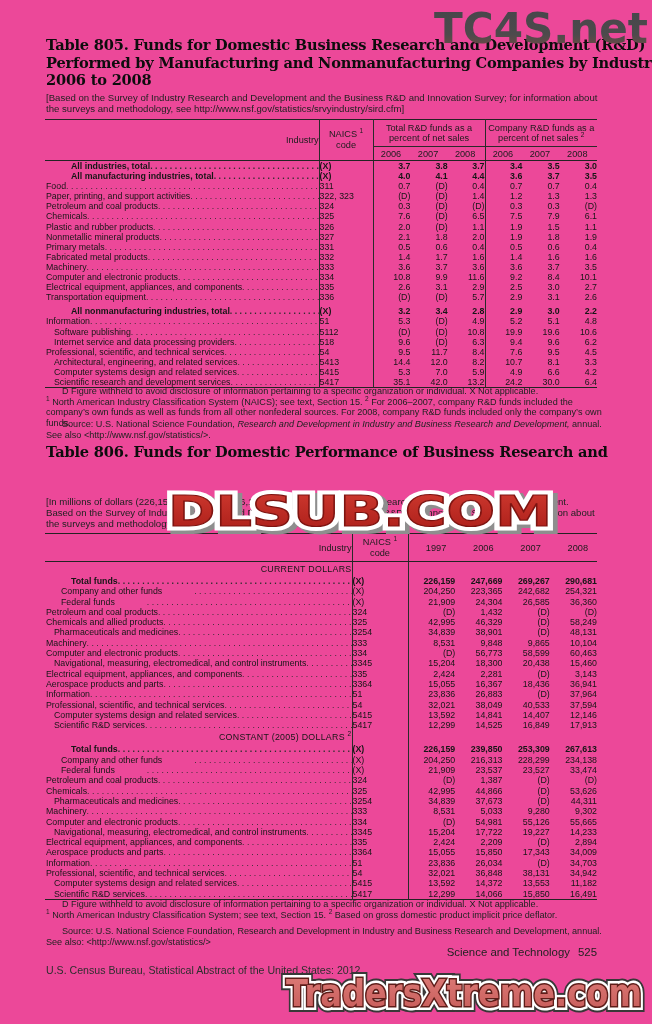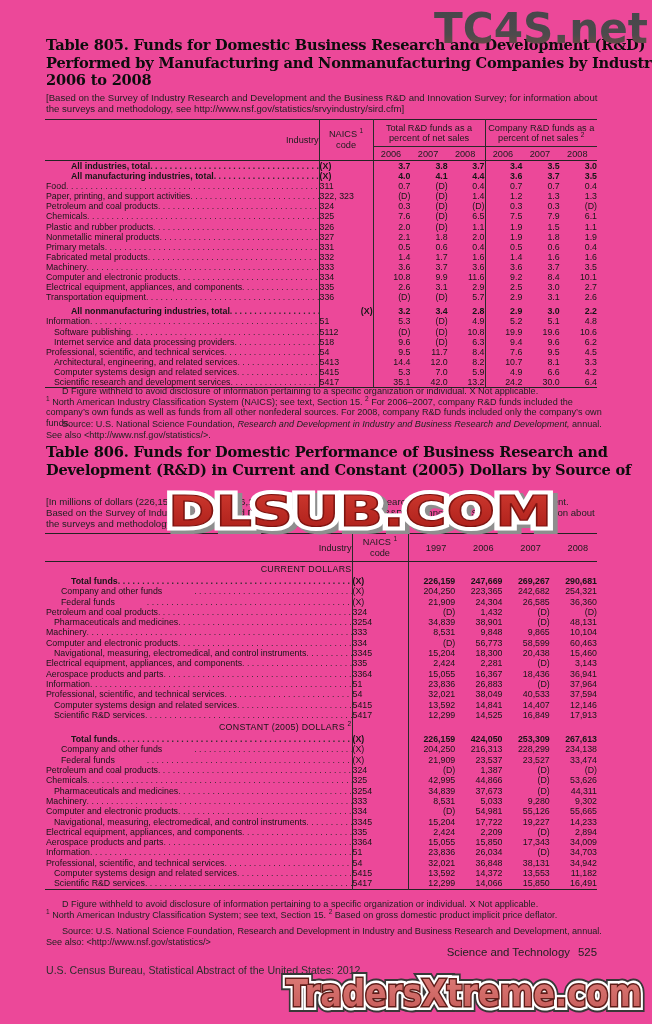--- a/index.html
+++ b/index.html
@@ -31,21 +31,21 @@
   .h-grp.g2 { border-left:1px solid #2a2a2a; }
   tr.yrs th { line-height:12px; height:13px; text-align:center; padding-right:2px; }
   tr.yrs th.gs { border-left:1px solid #2a2a2a; }
   .t805 thead tr.yrs th, .t805 thead th[rowspan] { border-bottom:1.1px solid #232323; }
   .t806 thead th { border-bottom:1.1px solid #232323; height:27px; }
   .t806 th.h-yr { text-align:right; padding-right:9px; }
 
   .tbl td { padding:0; vertical-align:baseline; }
   .t805 tbody td { line-height:10.1px; }
   .t806 tbody td { line-height:10.3px; }
-  tr.gap td { padding-top:4px;text-align:right; }
+  tr.gap td { padding-top:4px; }
   tr.b { font-weight:bold; }
   .ci .lab { display:flex; overflow:hidden; }
   .lt { white-space:nowrap; }
   .ind0 { padding-left:1px; } .ind1 { padding-left:9px; } .ind2 { padding-left:16px;gap:32px; } .ind3 { padding-left:26px; }
   .dots { flex:1; overflow:hidden; white-space:nowrap; color:#2e2e2e; }
   .dots::after { content:". . . . . . . . . . . . . . . . . . . . . . . . . . . . . . . . . . . . . . . . . . . . . . . . . . . . . . . . . . . . . . . . . . . . . . . . . . . . . . . . . . . . "; }
   .cn { padding-left:4px; border-left:1px solid #2a2a2a; border-right:1px solid #2a2a2a; white-space:nowrap; }
   .cv { text-align:right; padding-right:6px; white-space:nowrap; }
   .cv.gs { border-left:1px solid #2a2a2a; }
   tr.sect td { line-height:14px; }
@@ -451,21 +451,20 @@
   </table>
 
   <div class="fnotes" id="notes805">
     <p class="fi"><span>D Figure withheld to avoid disclosure of information pertaining to a specific organization or individual. X Not applicable.</span></p>
     <p><sup>1</sup><span> North American Industry Classification System (NAICS); see text, Section 15. </span><sup>2</sup><span> For 2006–2007, company R&amp;D funds included the company’s own funds as well as funds from all other nonfederal sources. For 2008, company R&amp;D funds included only the company’s own funds.</span></p>
   </div>
   <p class="src" id="source805"><span>Source: U.S. National Science Foundation, </span><i>Research and Development in Industry and Business Research and Development,</i><span> annual. See also &lt;http://www.nsf.gov/statistics/&gt;.</span></p>
 
   <div class="t-title" id="t806-title">
       <div class="tl">Table 806. Funds for Domestic Performance of Business Research and</div>
-      <div class="tl">Development (R&amp;D) in Current and Constant (2005) Dollars by Source of</div>
     </div>
   <div class="t-note" id="t806-note">[In millions of dollars (226,159 represents $226,159,000,000). Includes basic research, applied research, and development. Based on the Survey of Industry Research and Development and the Business R&amp;D and Innovation Survey; for information about the surveys and methodology, see http://www.nsf.gov/statistics/srvyindustry/sird.cfm]</div>
 
   <table class="tbl t806" id="t806">
     <colgroup>
       <col class="c-ind">
         <col class="c-n">
       <col class="c-v">
         <col class="c-v">
         <col class="c-v">
@@ -542,20 +541,33 @@
             </div>
           </td>
           <td class="cn">324</td>
           <td class="cv">(D)</td>
           <td class="cv">1,432</td>
           <td class="cv">(D)</td>
           <td class="cv">(D)</td>
         </tr>
         <tr>
           <td class="ci">
+            <div class="lab ind0">
+              <span class="lt">Chemicals and allied products</span>
+              <span class="dots"></span>
+            </div>
+          </td>
+          <td class="cn">325</td>
+          <td class="cv">42,995</td>
+          <td class="cv">46,329</td>
+          <td class="cv">(D)</td>
+          <td class="cv">58,249</td>
+        </tr>
+        <tr>
+          <td class="ci">
             <div class="lab ind1">
               <span class="lt">Pharmaceuticals and medicines</span>
               <span class="dots"></span>
             </div>
           </td>
           <td class="cn">3254</td>
           <td class="cv">34,839</td>
           <td class="cv">38,901</td>
           <td class="cv">(D)</td>
           <td class="cv">48,131</td>
@@ -689,21 +701,21 @@
         </tr>
         <tr class="b ">
           <td class="ci">
             <div class="lab ind3">
               <span class="lt">Total funds</span>
               <span class="dots"></span>
             </div>
           </td>
           <td class="cn">(X)</td>
           <td class="cv">226,159</td>
-          <td class="cv">424,050</td>
+          <td class="cv">239,850</td>
           <td class="cv">253,309</td>
           <td class="cv">267,613</td>
         </tr>
         <tr>
           <td class="ci">
             <div class="lab ind2">
               <span class="lt">Company and other funds</span>
               <span class="dots"></span>
             </div>
           </td>

